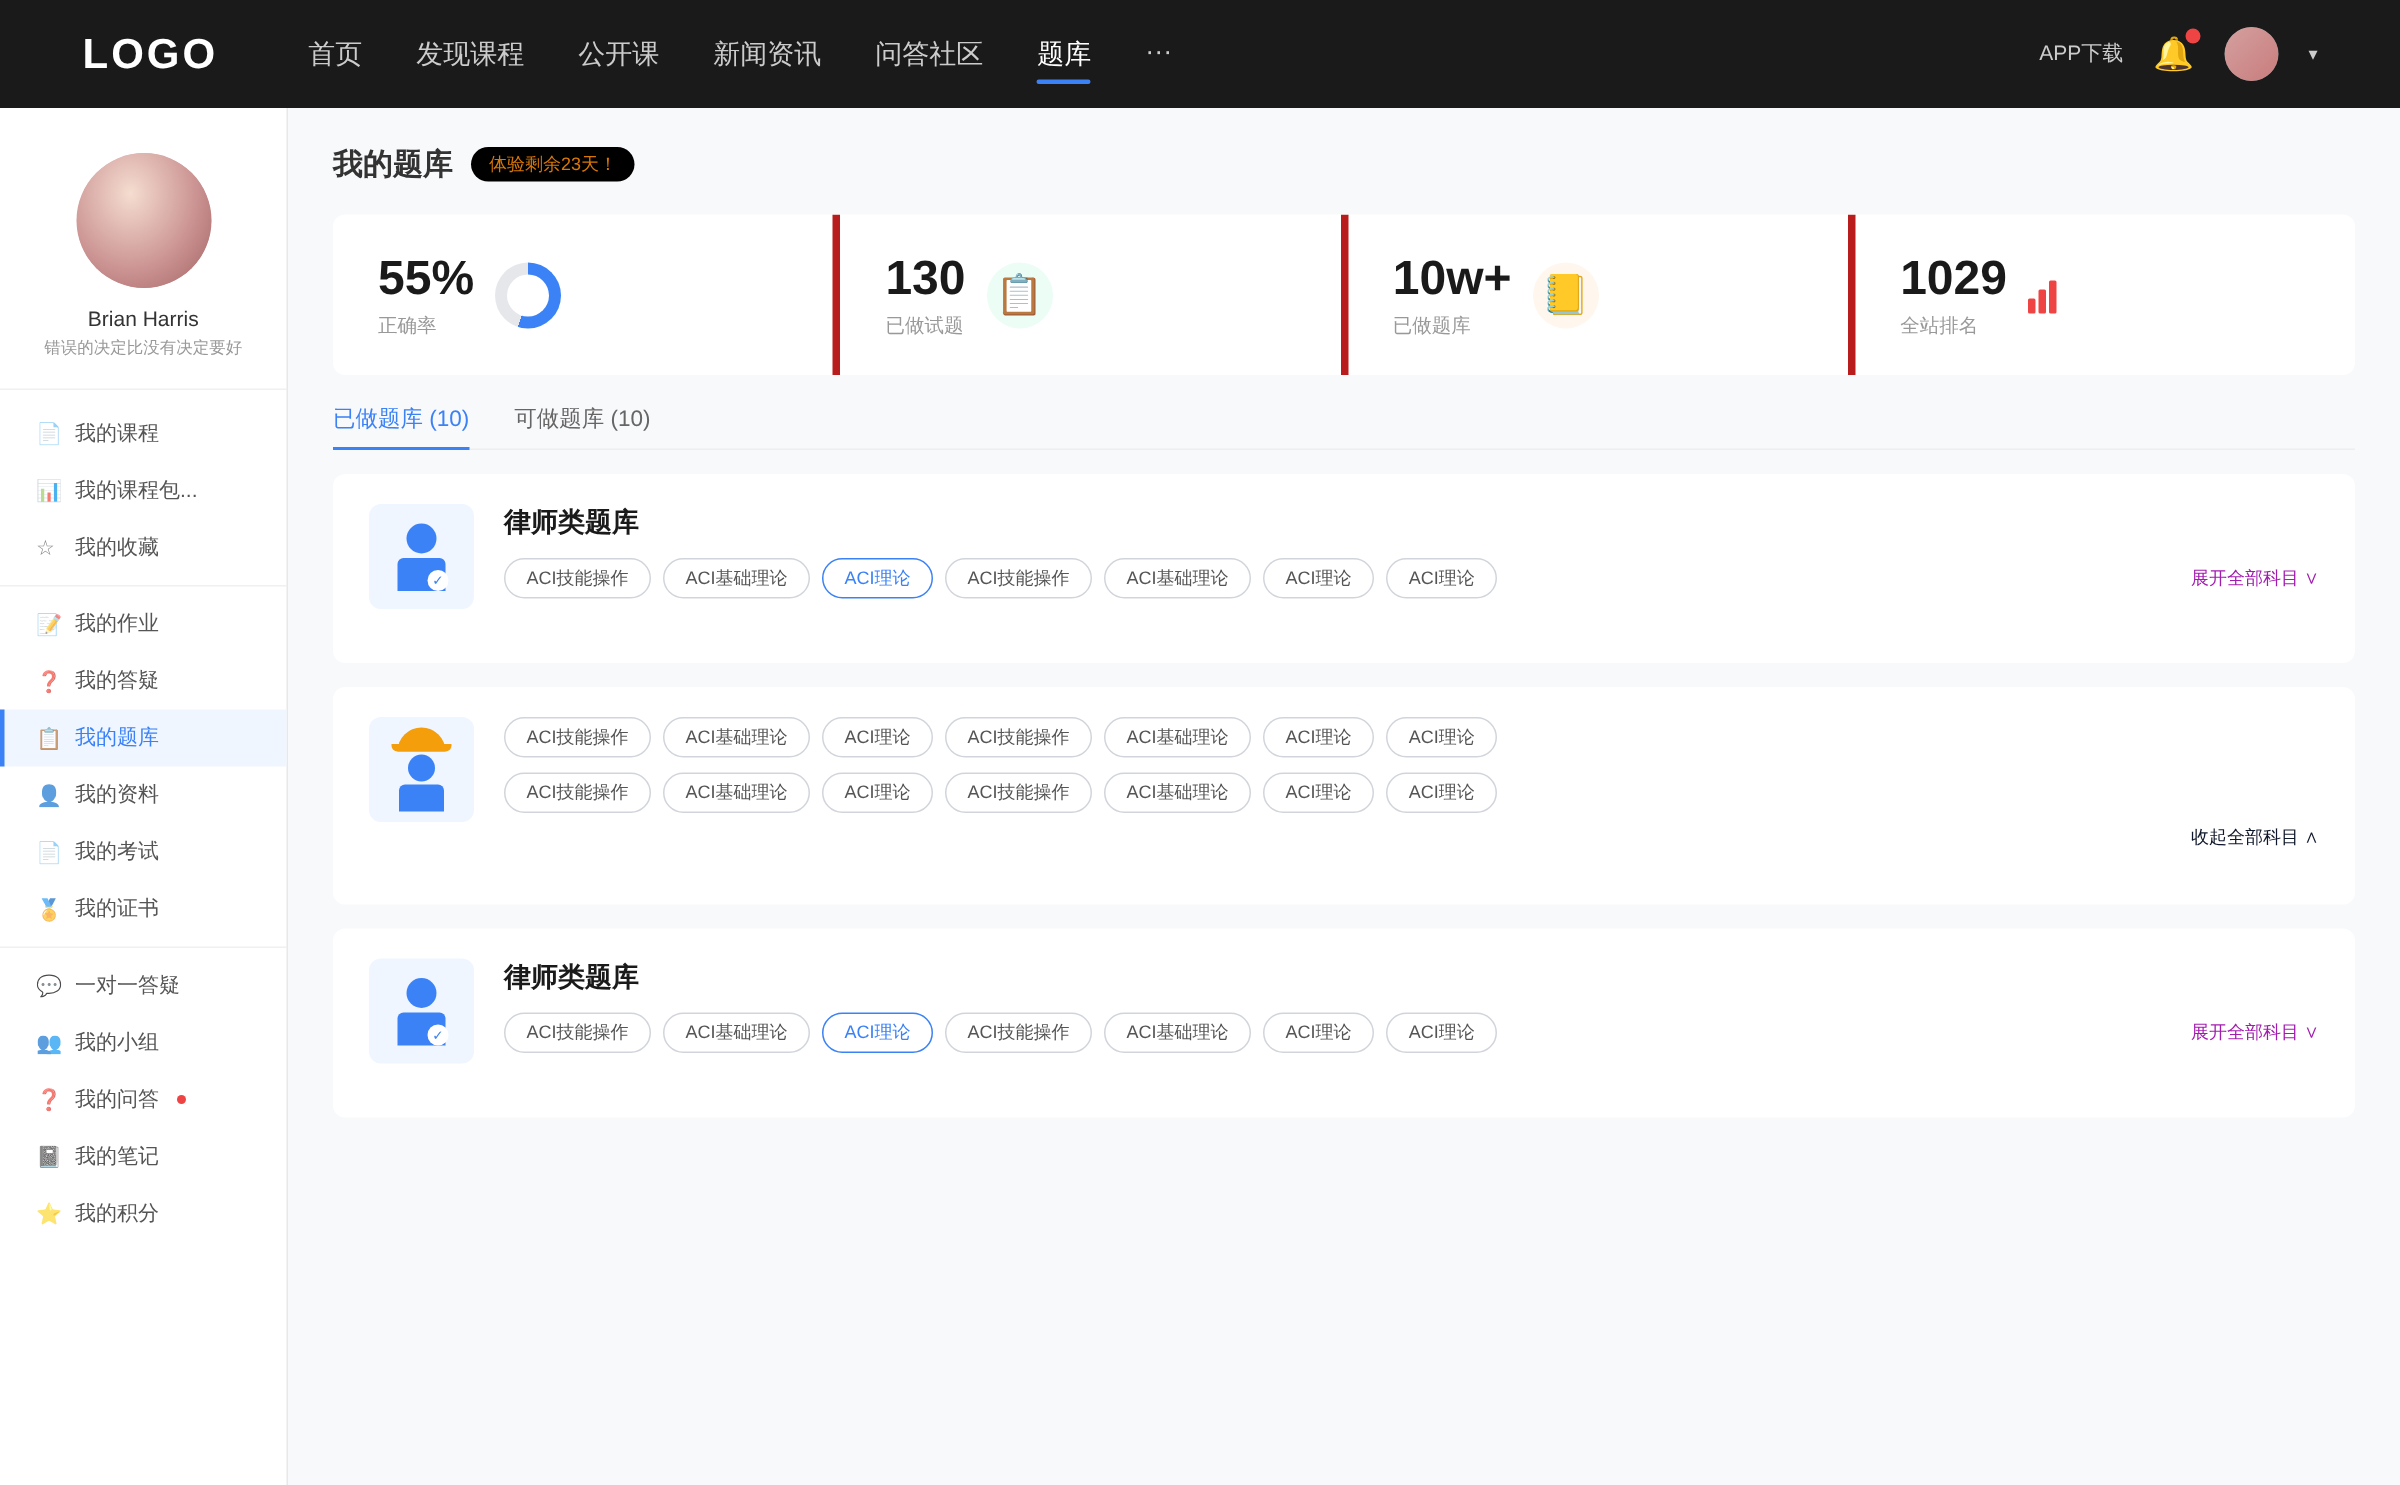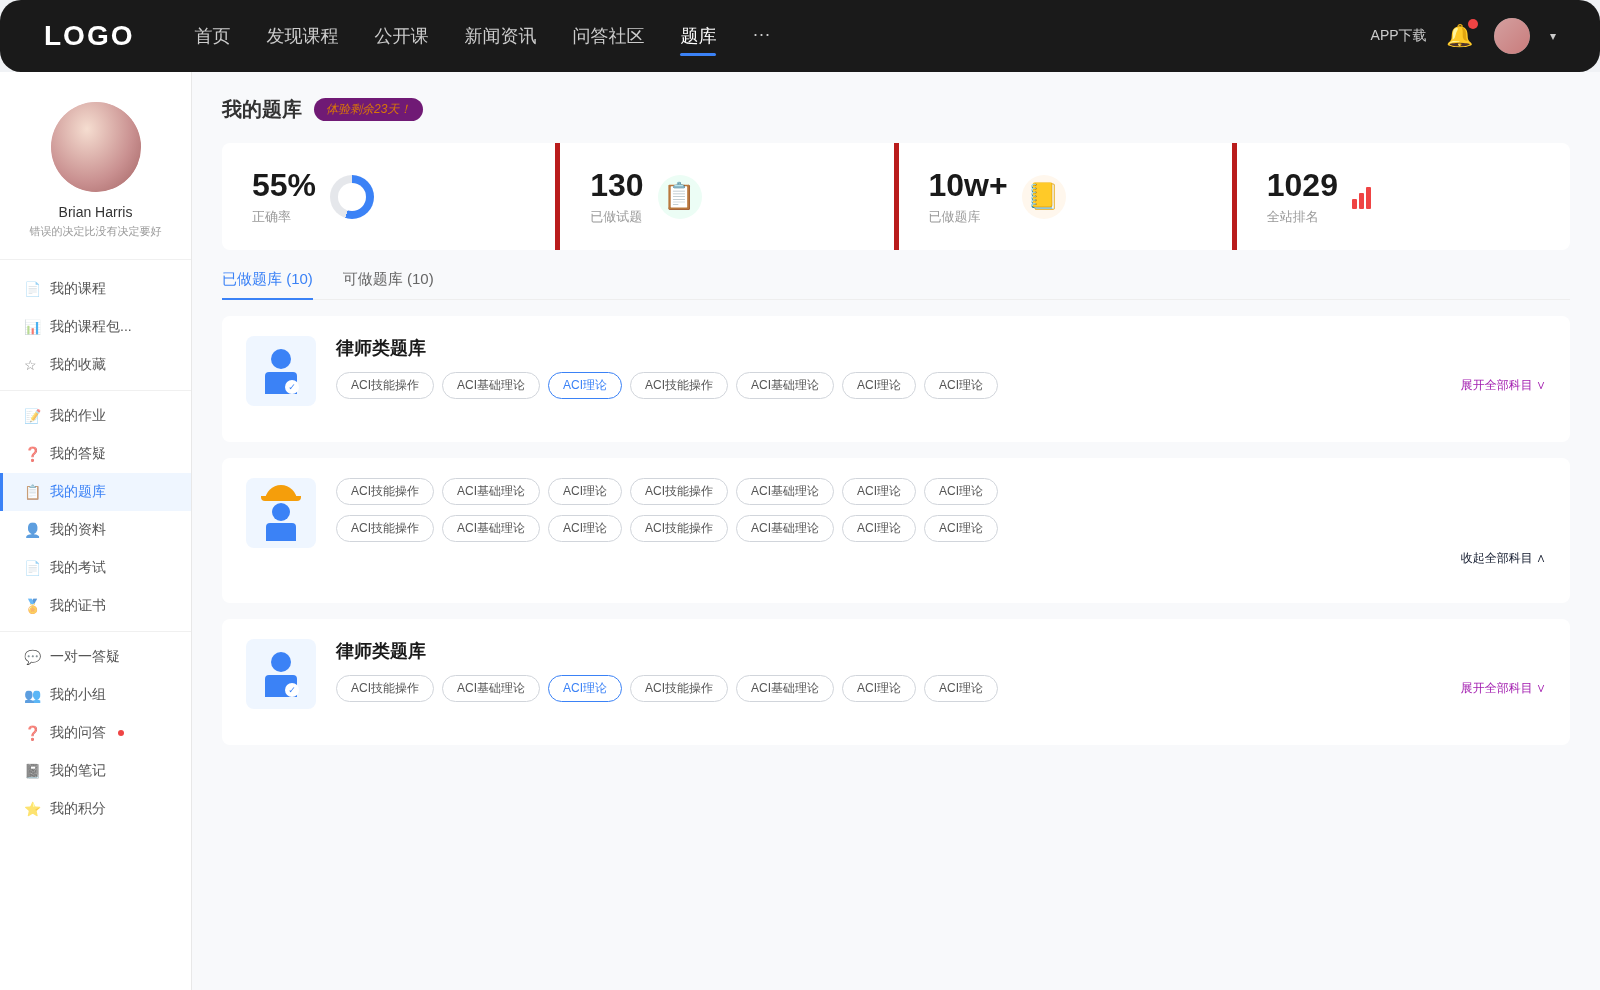--- a/index.html
+++ b/index.html
@@ -4,23 +4,22 @@
   <style>
     * { box-sizing: border-box; margin: 0; padding: 0; }
     body { font-family: -apple-system, BlinkMacSystemFont, 'PingFang SC', 'Microsoft YaHei', sans-serif; background: #f0f2f5; min-height: 990px; }
 
     
     .navbar {
       background: #1a1a1a;
       height: 72px;
       display: flex;
       align-items: center;
-      padding: 0 44px;
+      padding: 0 55px;
       gap: 0;
-      border-radius: 21px;
     }
     .navbar-logo {
       color: white;
       font-size: 28px;
       font-weight: bold;
       letter-spacing: 2px;
       margin-right: 60px;
     }
     .navbar-nav {
       display: flex;
@@ -178,26 +177,25 @@
       align-items: center;
       gap: 12px;
       margin-bottom: 20px;
     }
     .page-title {
       font-size: 20px;
       font-weight: 600;
       color: #333;
     }
     .trial-badge {
-      background: #701a75;
+      background: #000000;
       color: #d97706;
       font-size: 12px;
       padding: 3px 12px;
       border-radius: 20px;
-      font-style: italic;
     }
 
     
     .stats-row {
       display: flex;
       background: white;
       border-radius: 8px;
       margin-bottom: 20px;
       overflow: hidden;
     }

